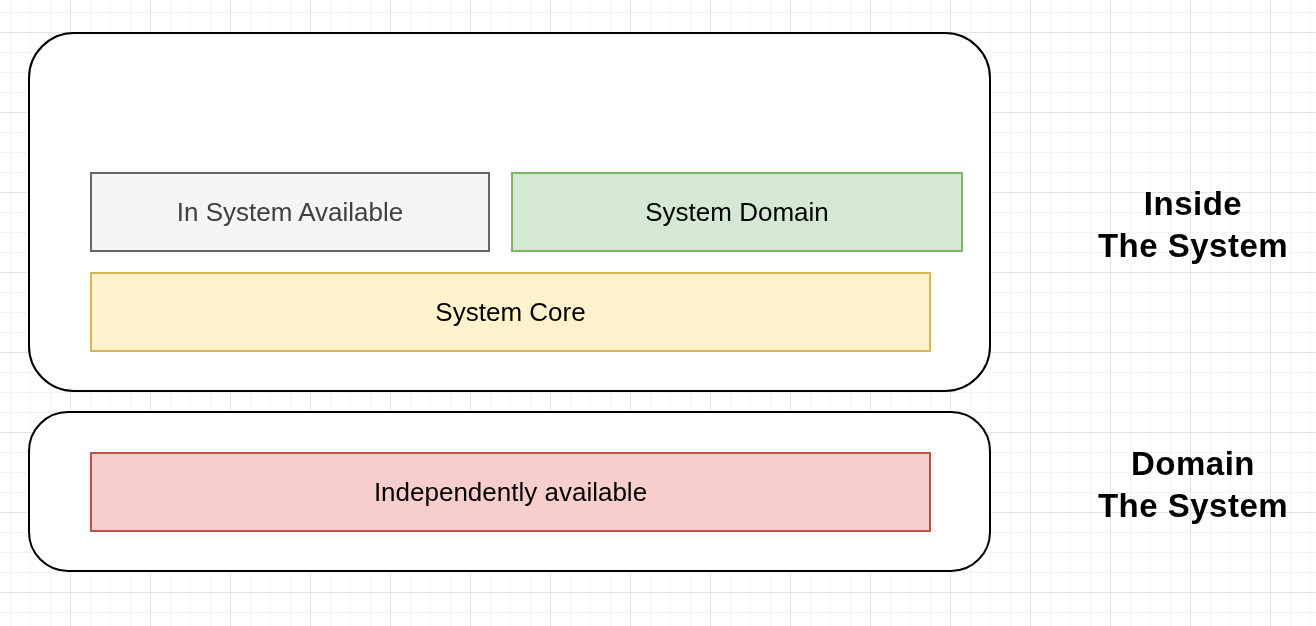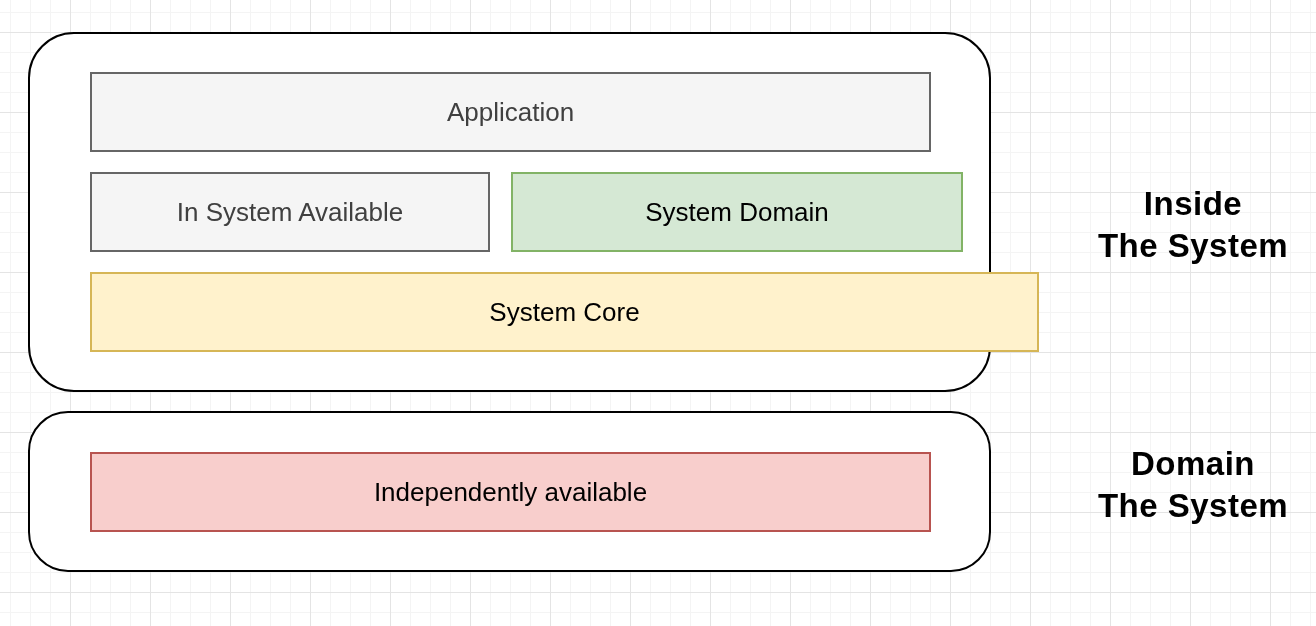--- a/index.html
+++ b/index.html
@@ -64,21 +64,21 @@
     border: 2px solid var(--yellow-border, #d6b656);
   }
   .shape.red {
     background: var(--red-fill, #f8cecc);
     border: 2px solid var(--red-border, #b85450);
     justify-content: center;
   }
   #application-box   { left: 90px;  top: 72px;  width: 841px; height: 80px; }
   #isa-box           { left: 90px;  top: 172px; width: 400px; height: 80px; }
   #domain-box        { left: 511px; top: 172px; width: 452px; height: 80px; }
-  #core-box          { left: 90px;  top: 272px; width: 949px; height: 80px; }
+  #core-box          { left: 90px;  top: 272px; width: 841px; height: 80px; }
   #independent-box   { left: 90px;  top: 452px; width: 841px; height: 80px; }
 
   .side-label {
     position: absolute;
     left: 1043px;
     width: 300px;
     text-align: center;
     font-size: 33px;
     font-weight: bold;
     letter-spacing: 0.5px;
@@ -89,23 +89,20 @@
   #outside-label { top: 443px; }
   .side-label .line { display: block; }
 </style>
 </head>
 <body>
 
 <div id="stage">
 
   <div id="inside-container" class="container"></div>
 
-  <div id="application-box" class="shape gray">
-    <span>Application</span>
-  </div>
 
   <div id="isa-box" class="shape gray">
     <span>In System Available</span>
   </div>
 
   <div id="domain-box" class="shape green">
     <span>System Domain</span>
   </div>
 
   <div id="core-box" class="shape yellow">

